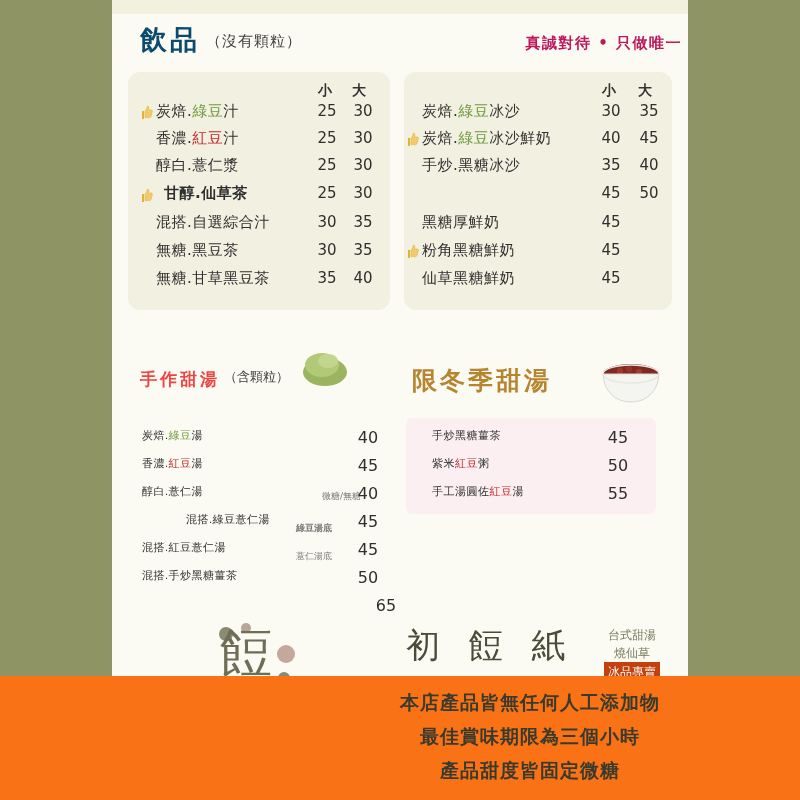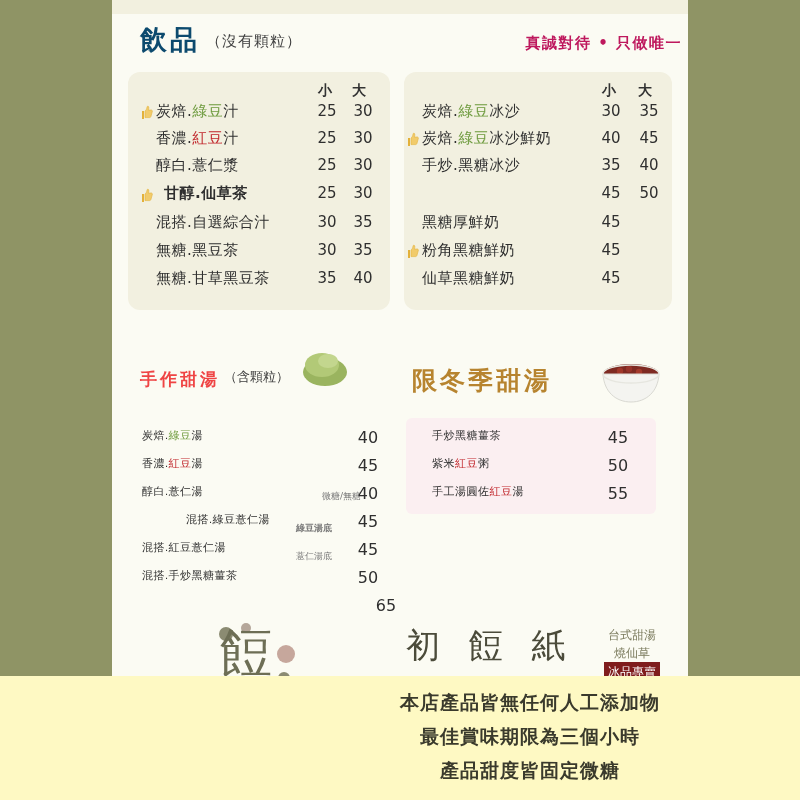--- a/index.html
+++ b/index.html
@@ -268,33 +268,33 @@
     position: absolute;
     left: 604px;
     top: 626px;
     font-family: "DejaVu Sans", sans-serif;
     font-size: 12px;
     color: #7a7a5c;
     line-height: 18px;
     text-align: center;
   }
   .tag-invert {
-    background: #7f1d1d;
+    background: #c2410c;
     color: #fff;
     padding: 1px 4px;
     display: inline-block;
   }
 
   .notice-band {
     position: absolute;
     left: 0;
     top: 676px;
     width: 800px;
     height: 124px;
-    background: #fef9c3;
+    background: #f97316;
   }
   .notice-band .line {
     position: absolute;
     width: 800px;
     text-align: center;
     font-family: "DejaVu Sans", sans-serif;
     font-size: 19px;
     font-weight: bold;
     color: #3a3a2c;
     letter-spacing: 1px;

